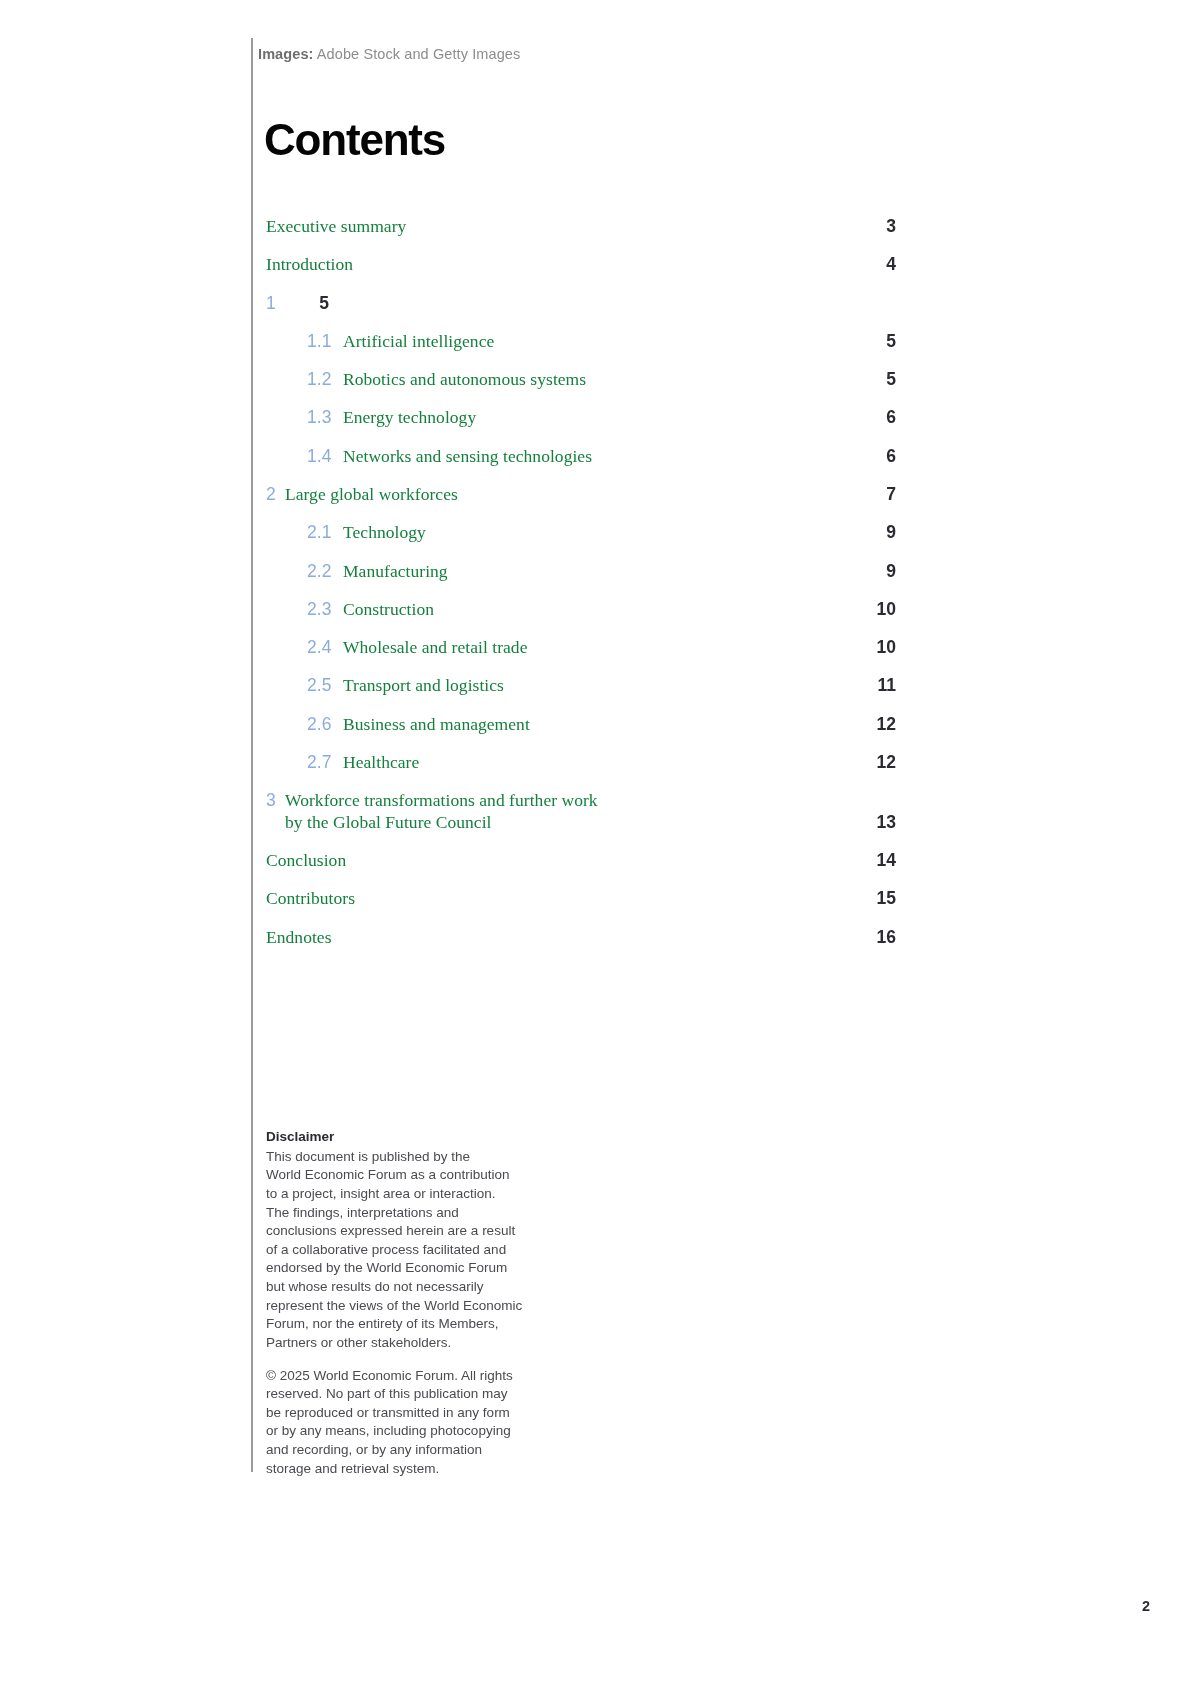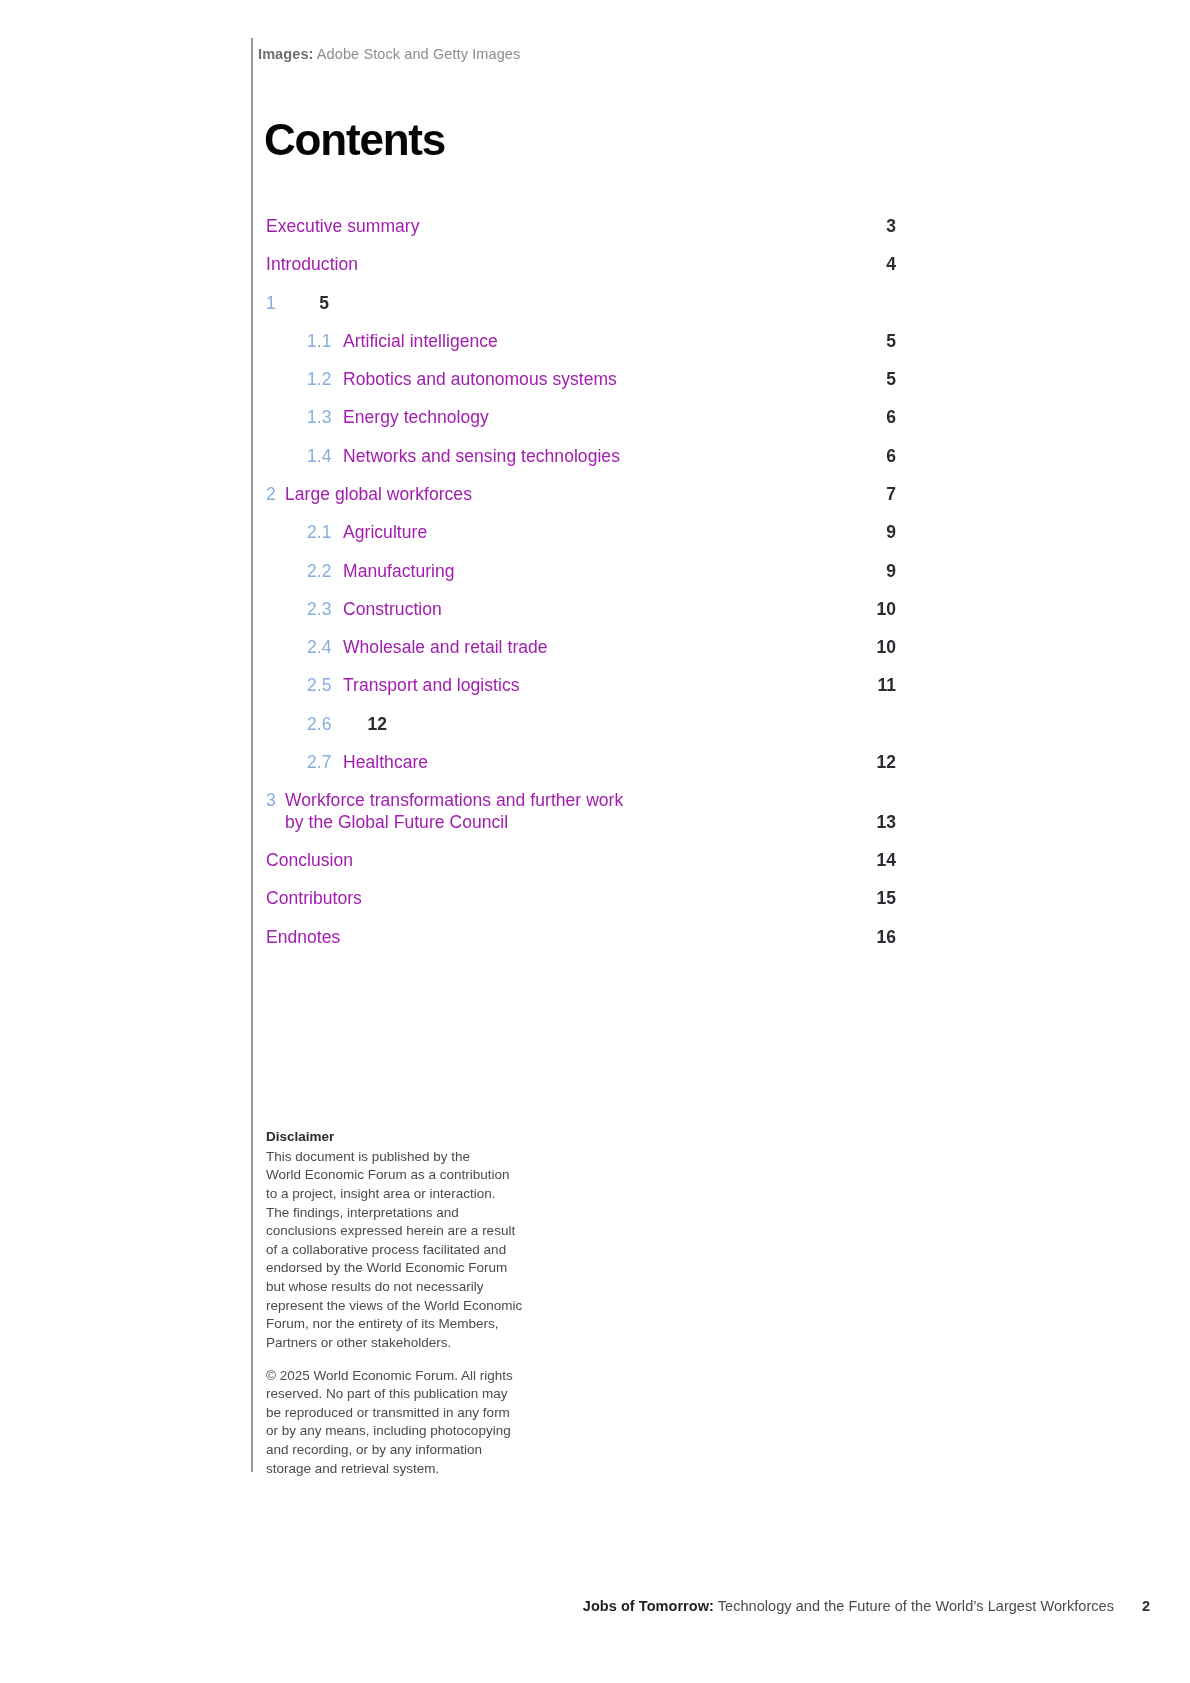--- a/index.html
+++ b/index.html
@@ -72,22 +72,23 @@
   .toc-num {
     color: #8aadde;
     flex: 0 0 auto;
     width: 19px;
   }
   .toc-row.lvl2 .toc-num {
     width: 36px;
   }
   .toc-label {
     flex: 1 1 auto;
-    color: #a21caf;
+    color: #15803d;
     white-space: pre-line;
+    font-family: Liberation Serif, serif;
   }
   .toc-row.plain .toc-label {
     margin-left: 0;
   }
   .toc-page {
     flex: 0 0 auto;
     width: 44px;
     text-align: right;
     font-weight: 700;
     color: #2b2b31;
@@ -191,21 +192,21 @@
         <span class="toc-label">Networks and sensing technologies</span>
         <span class="toc-page">6</span>
       </div>
       <div class="toc-row lvl1">
         <span class="toc-num">2</span>
         <span class="toc-label">Large global workforces</span>
         <span class="toc-page">7</span>
       </div>
       <div class="toc-row lvl2">
         <span class="toc-num">2.1</span>
-        <span class="toc-label">Agriculture</span>
+        <span class="toc-label">Technology</span>
         <span class="toc-page">9</span>
       </div>
       <div class="toc-row lvl2">
         <span class="toc-num">2.2</span>
         <span class="toc-label">Manufacturing</span>
         <span class="toc-page">9</span>
       </div>
       <div class="toc-row lvl2">
         <span class="toc-num">2.3</span>
         <span class="toc-label">Construction</span>
@@ -216,20 +217,21 @@
         <span class="toc-label">Wholesale and retail trade</span>
         <span class="toc-page">10</span>
       </div>
       <div class="toc-row lvl2">
         <span class="toc-num">2.5</span>
         <span class="toc-label">Transport and logistics</span>
         <span class="toc-page">11</span>
       </div>
       <div class="toc-row lvl2">
         <span class="toc-num">2.6</span>
+        <span class="toc-label">Business and management</span>
         <span class="toc-page">12</span>
       </div>
       <div class="toc-row lvl2">
         <span class="toc-num">2.7</span>
         <span class="toc-label">Healthcare</span>
         <span class="toc-page">12</span>
       </div>
       <div class="toc-row lvl1 two-line">
         <span class="toc-num">3</span>
         <span class="toc-label">Workforce transformations and further work
@@ -265,19 +267,16 @@
 Partners or other stakeholders.</p>
     <p>© 2025 World Economic Forum. All rights
 reserved. No part of this publication may
 be reproduced or transmitted in any form
 or by any means, including photocopying
 and recording, or by any information
 storage and retrieval system.</p>
   </div>
 
   <div class="footer">
-    <div class="footer-text">
-      <b>Jobs of Tomorrow:</b><span> Technology and the Future of the World’s Largest Workforces</span>
-    </div>
     <div class="footer-page">2</div>
   </div>
 
 </div>
 
 </body></html>

